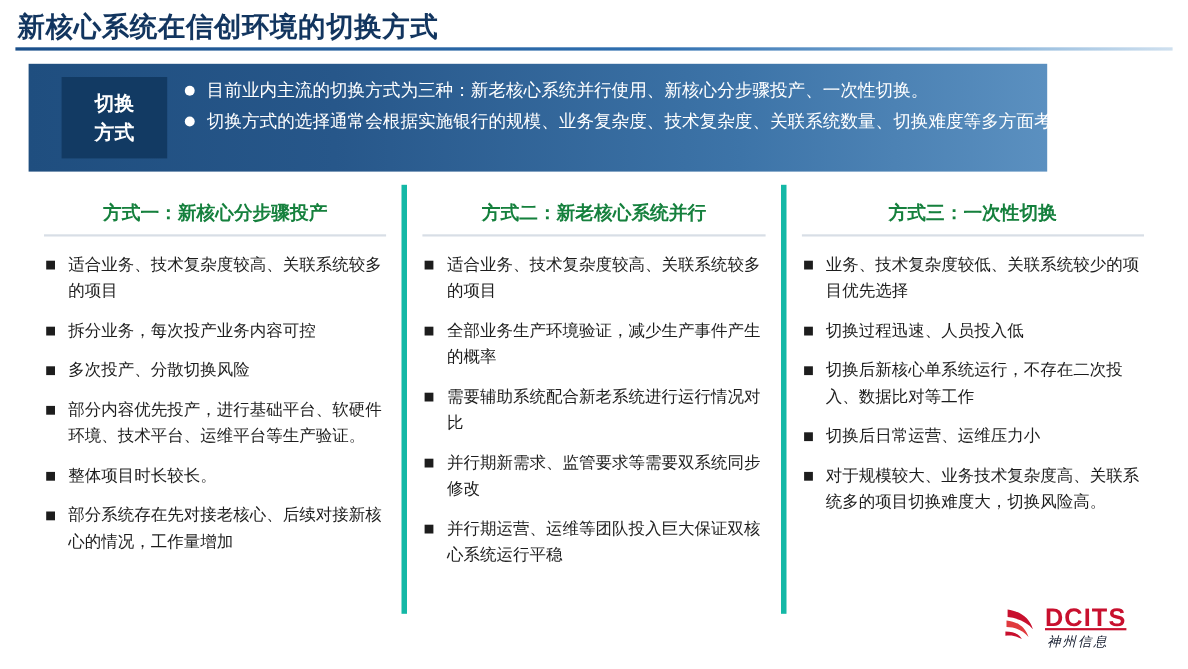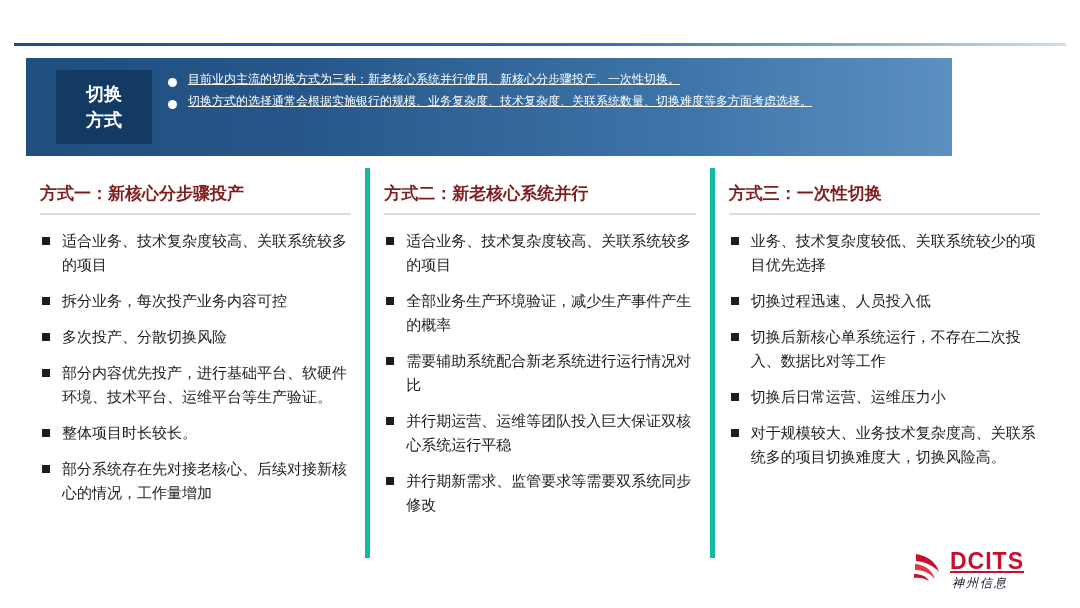--- a/index.html
+++ b/index.html
@@ -56,23 +56,22 @@
     justify-content: center;
     font-size: 18px;
     font-weight: bold;
     line-height: 1.45;
   }
   .banner-body {
     position: absolute;
     left: 140px; top: 12px;
     width: 870px;
     color: #ffffff;
-    font-size: 12px;
+    font-size: 16px;
     line-height: 1.65;
-    text-decoration: underline;
   }
   .banner-li {
     position: relative;
     padding-left: 22px;
     margin-bottom: 2px;
   }
   .banner-li .dot {
     position: absolute;
     left: 2px; top: 8px;
     width: 9px; height: 9px;
@@ -87,23 +86,24 @@
     width: 1028px; height: 390px;
     display: flex;
   }
   .col {
     position: relative;
     flex: 1 1 0;
     padding: 0 14px;
   }
   .col + .col { border-left: 5px solid #14b8a6; }
   .col-head {
+    text-align: center;
     font-size: 17px;
     font-weight: bold;
-    color: #7f1d1d;
+    color: #15803d;
     margin: 14px 0 8px 0;
     white-space: nowrap;
   }
   .col-underline {
     width: 100%;
     height: 2px;
     background: #d8dee6;
     margin-bottom: 14px;
   }
   ul.bullets {
@@ -151,20 +151,21 @@
     font-size: 12px;
     color: #0f172a;
     letter-spacing: 2px;
     font-style: italic;
   }
 </style>
 </head>
 <body>
 
 <div class="title-bar">
+  <div class="title-text">新核心系统在信创环境的切换方式</div>
   <div class="title-rule"></div>
 </div>
 
 <div class="banner">
   <div class="banner-tag">
     <span>切换</span>
     <span>方式</span>
   </div>
   <div class="banner-body">
     <div class="banner-li">
@@ -193,22 +194,22 @@
     </ul>
   </div>
 
   <div class="col">
     <div class="col-head">方式二：新老核心系统并行</div>
     <div class="col-underline"></div>
     <ul class="bullets">
       <li><span class="sq"></span><span>适合业务、技术复杂度较高、关联系统较多的项目</span></li>
       <li><span class="sq"></span><span>全部业务生产环境验证，减少生产事件产生的概率</span></li>
       <li><span class="sq"></span><span>需要辅助系统配合新老系统进行运行情况对比</span></li>
+      <li><span class="sq"></span><span>并行期新需求、监管要求等需要双系统同步修改</span></li>
       <li><span class="sq"></span><span>并行期运营、运维等团队投入巨大保证双核心系统运行平稳</span></li>
-      <li><span class="sq"></span><span>并行期新需求、监管要求等需要双系统同步修改</span></li>
     </ul>
   </div>
 
   <div class="col">
     <div class="col-head">方式三：一次性切换</div>
     <div class="col-underline"></div>
     <ul class="bullets">
       <li><span class="sq"></span><span>业务、技术复杂度较低、关联系统较少的项目优先选择</span></li>
       <li><span class="sq"></span><span>切换过程迅速、人员投入低</span></li>
       <li><span class="sq"></span><span>切换后新核心单系统运行，不存在二次投入、数据比对等工作</span></li>

